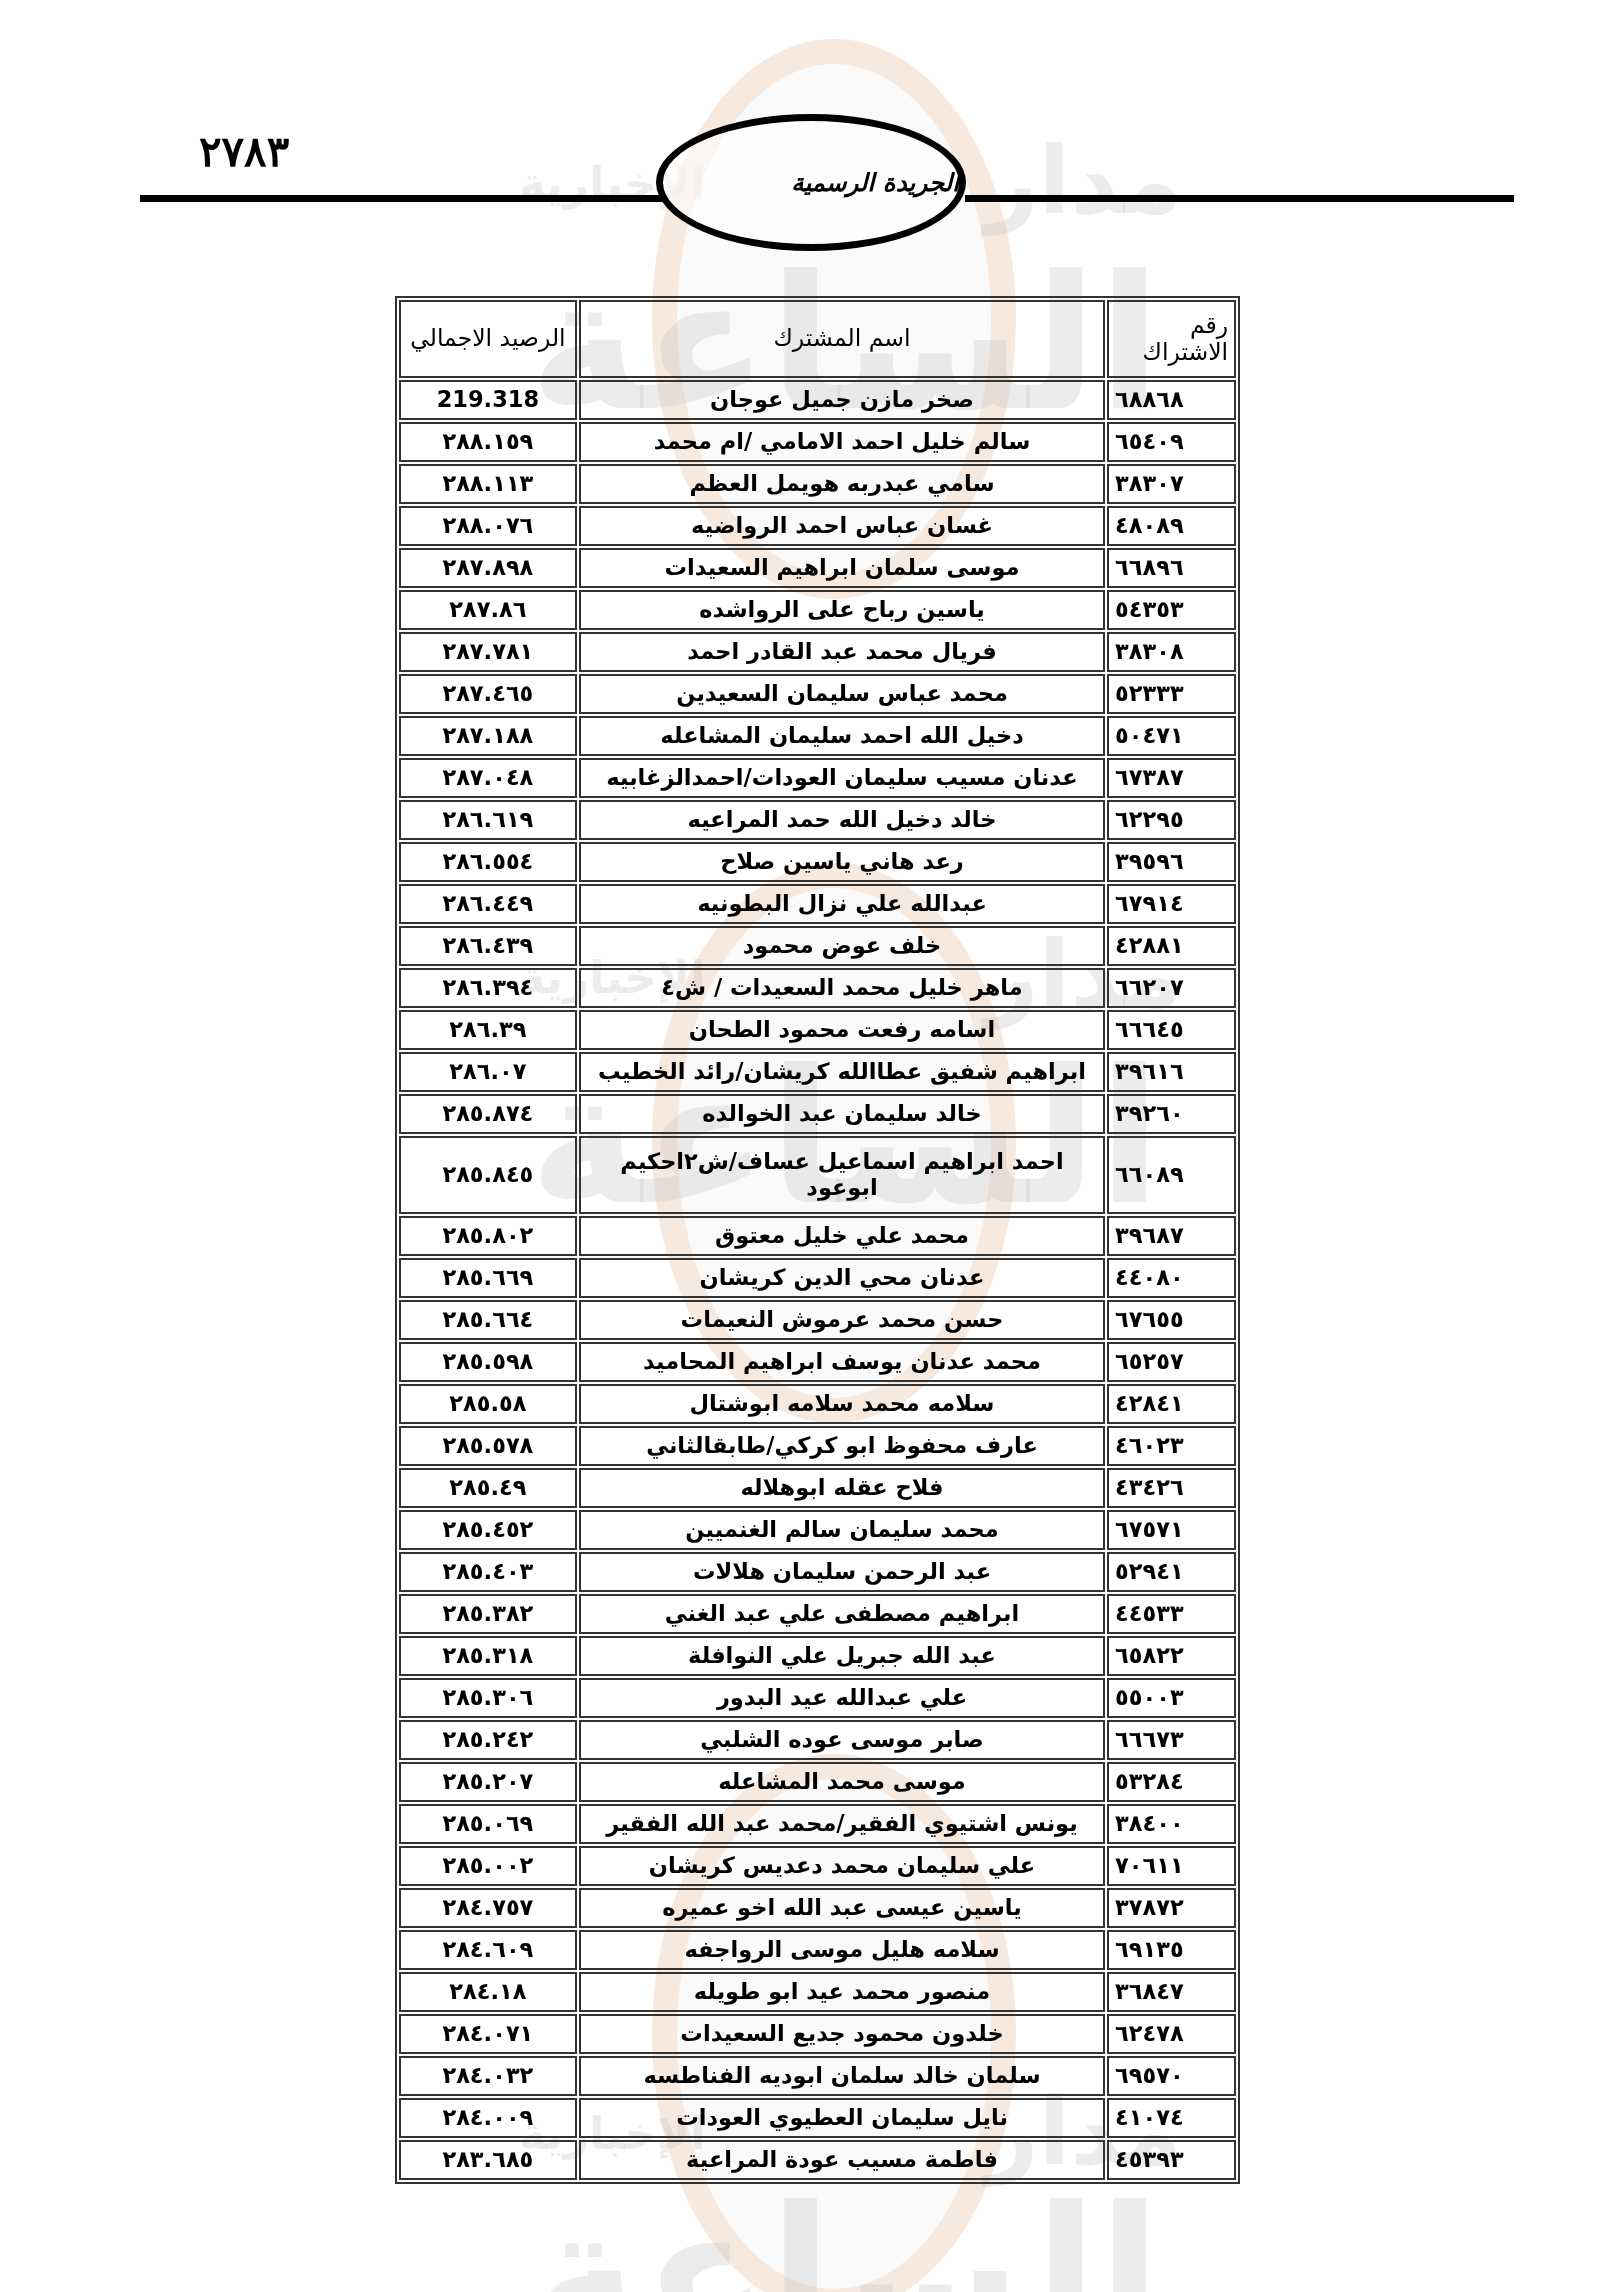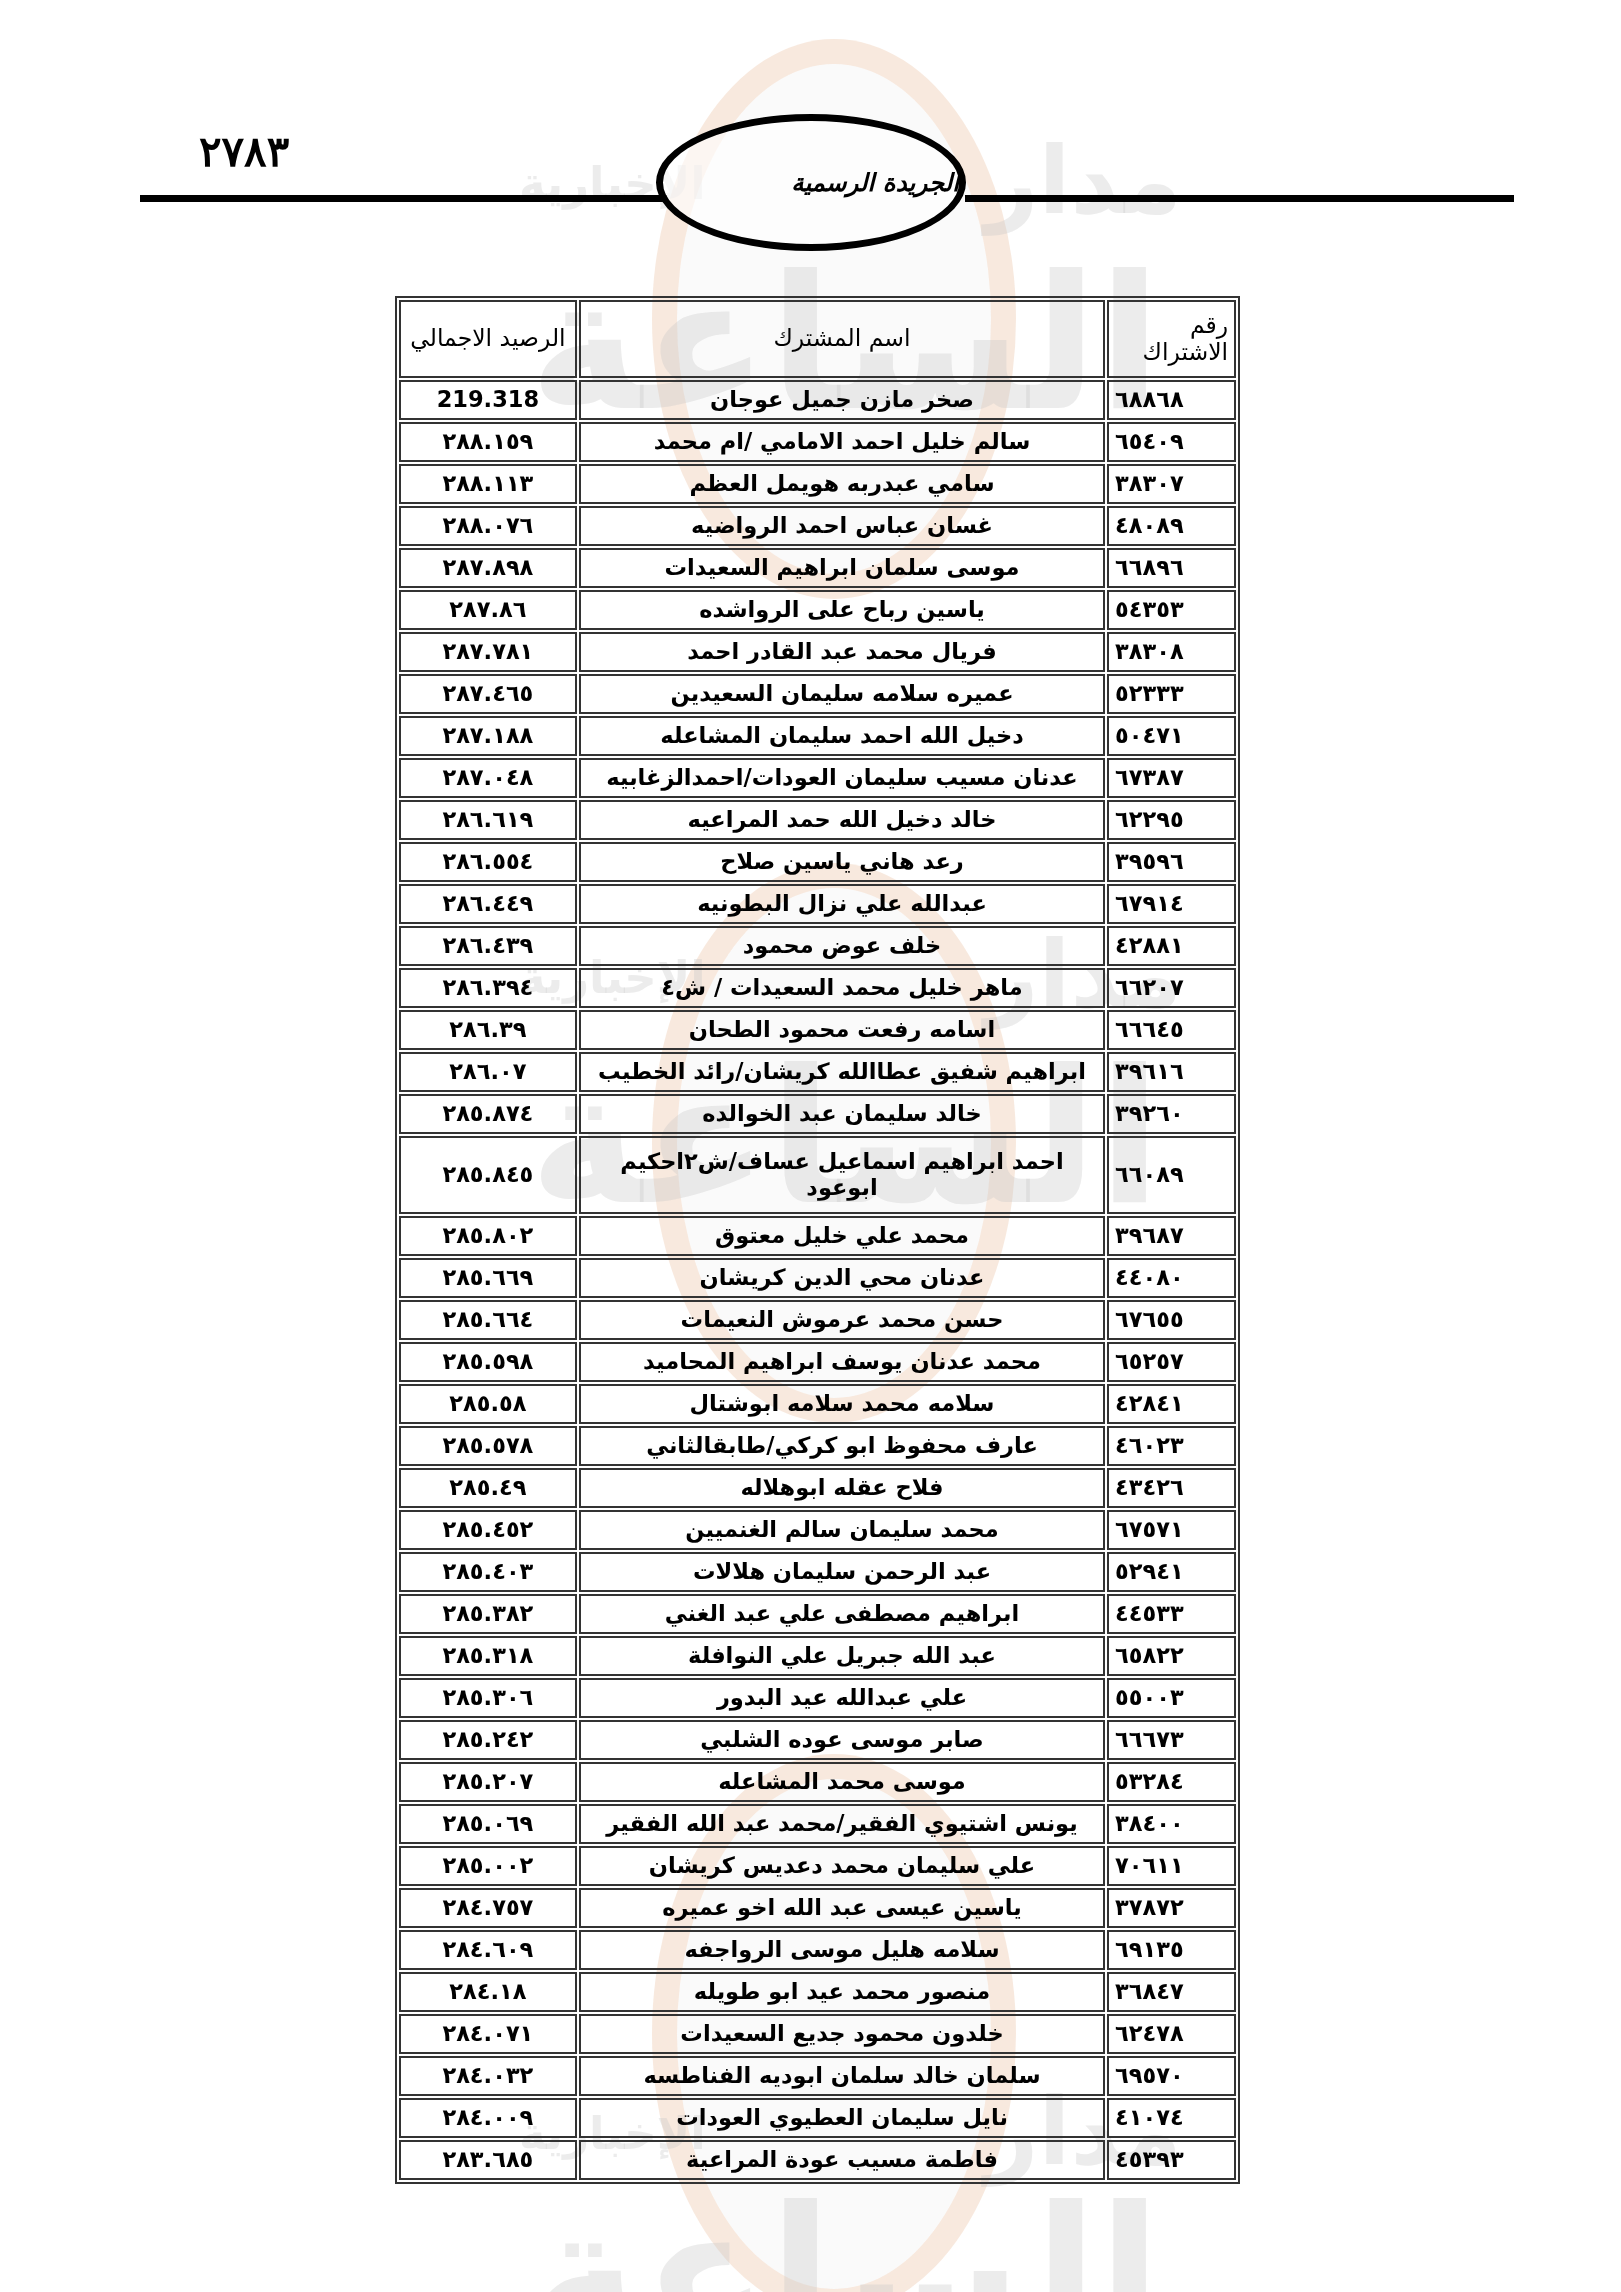--- a/index.html
+++ b/index.html
@@ -98,21 +98,21 @@
           <td class="name">ياسين رباح على الرواشده</td>
           <td class="bal">٢٨٧.٨٦</td>
         </tr>
         <tr>
           <td class="id">٣٨٣٠٨</td>
           <td class="name">فريال محمد عبد القادر احمد</td>
           <td class="bal">٢٨٧.٧٨١</td>
         </tr>
         <tr>
           <td class="id">٥٢٣٣٣</td>
-          <td class="name">عميره سلامه سليمان السعيدين</td>
+          <td class="name">محمد عباس سليمان السعيدين</td>
           <td class="bal">٢٨٧.٤٦٥</td>
         </tr>
         <tr>
           <td class="id">٥٠٤٧١</td>
           <td class="name">دخيل الله احمد سليمان المشاعله</td>
           <td class="bal">٢٨٧.١٨٨</td>
         </tr>
         <tr>
           <td class="id">٦٧٣٨٧</td>
           <td class="name">عدنان مسيب سليمان العودات/احمدالزغابيه</td>

